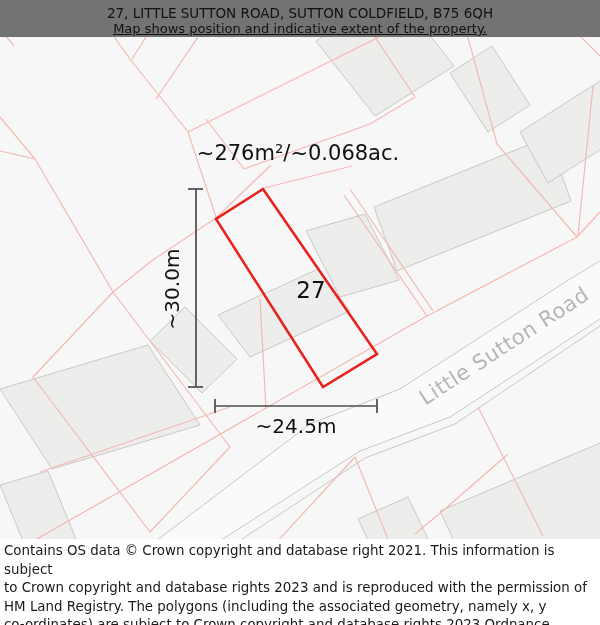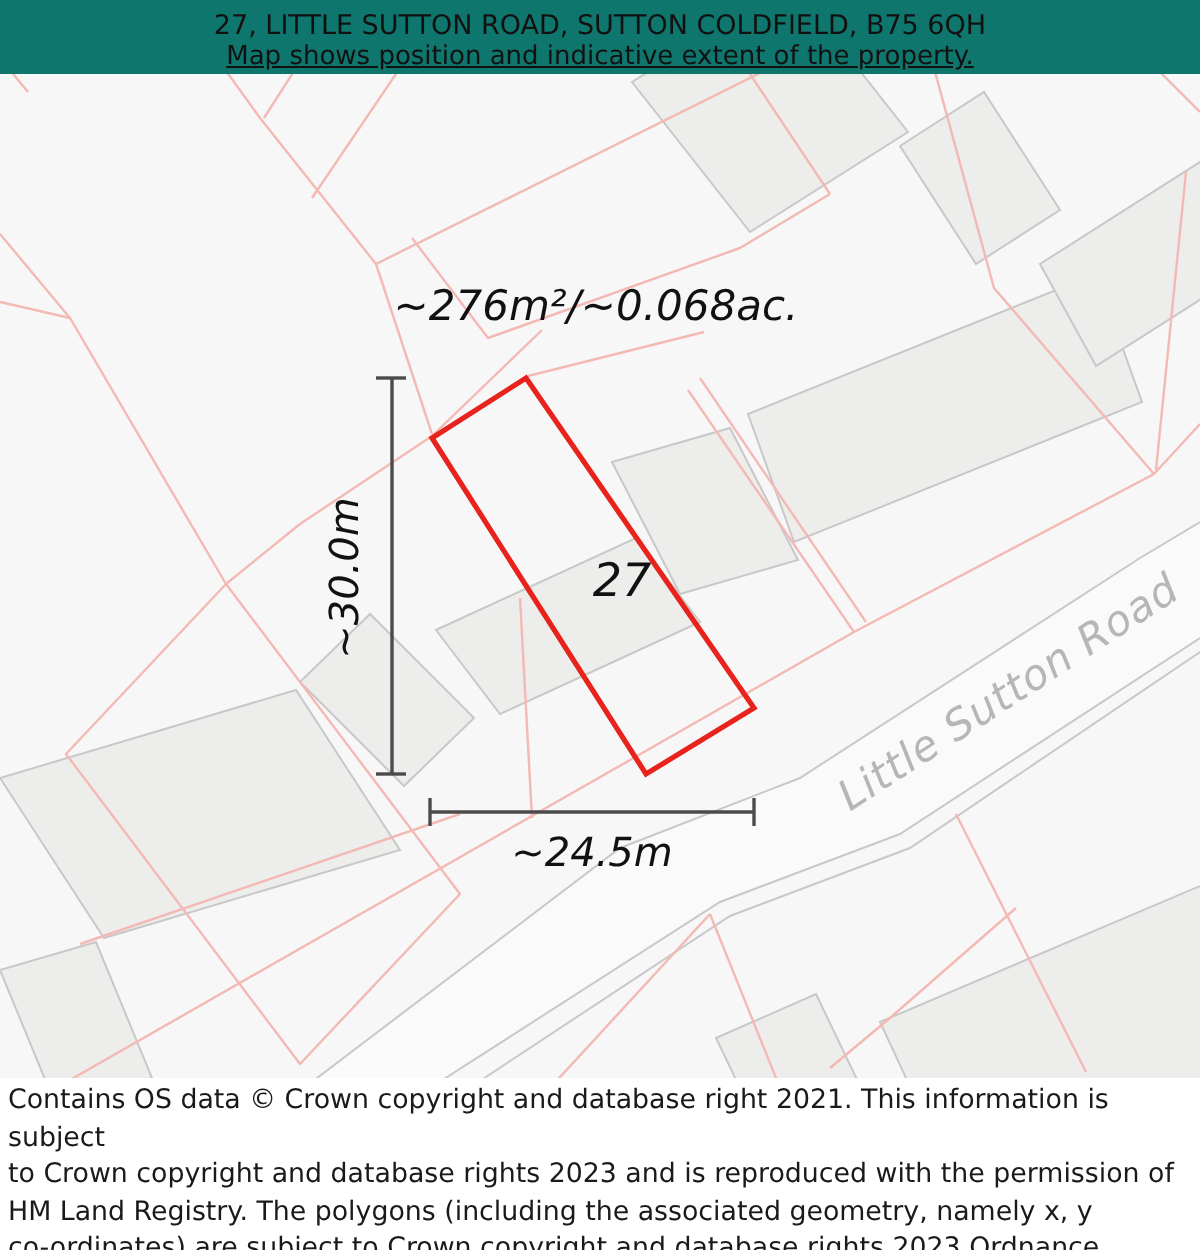--- a/index.html
+++ b/index.html
@@ -1,20 +1,20 @@
 <!DOCTYPE html>
 <html><head>
 <meta charset="utf-8">
 <style>
   html,body{margin:0;padding:0;background:#ffffff;}
   body{width:600px;height:625px;overflow:hidden;font-family:"DejaVu Sans",sans-serif;}
-  .header{width:600px;padding-top:5px;text-align:center;background:#0f766e;}
+  .header{width:600px;padding-top:5px;text-align:center;background:#737373;}
   .header .title{font-size:13.5px;color:#111;line-height:16px;}
   .header .subtitle{font-size:13px;color:#111;line-height:16px;text-decoration:underline;}
-  .map-wrap{width:549px;height:502px;position:relative;font-style:italic;}
+  .map-wrap{width:549px;height:502px;position:relative;}
   svg{display:block;}
   .bld{fill:var(--bld-fill);stroke:var(--bld-stroke);stroke-width:1;}
   .pink{fill:none;stroke:var(--pink);stroke-width:1.2;stroke-linejoin:round;}
   .road-fill{fill:var(--road-fill);stroke:none;}
   .road-edge{fill:none;stroke:var(--edge);stroke-width:1;}
   .meas{stroke:var(--meas);stroke-width:1.7;}
   .red-poly{fill:none;stroke:var(--red);stroke-width:2.6;stroke-linejoin:miter;}
   .map-label{fill:#111;}
   .road-text{fill:var(--roadtext);letter-spacing:.5px;}
   .footer{width:592px;padding:3px 4px 0 4px;background:#ffffff;font-size:13.4px;

